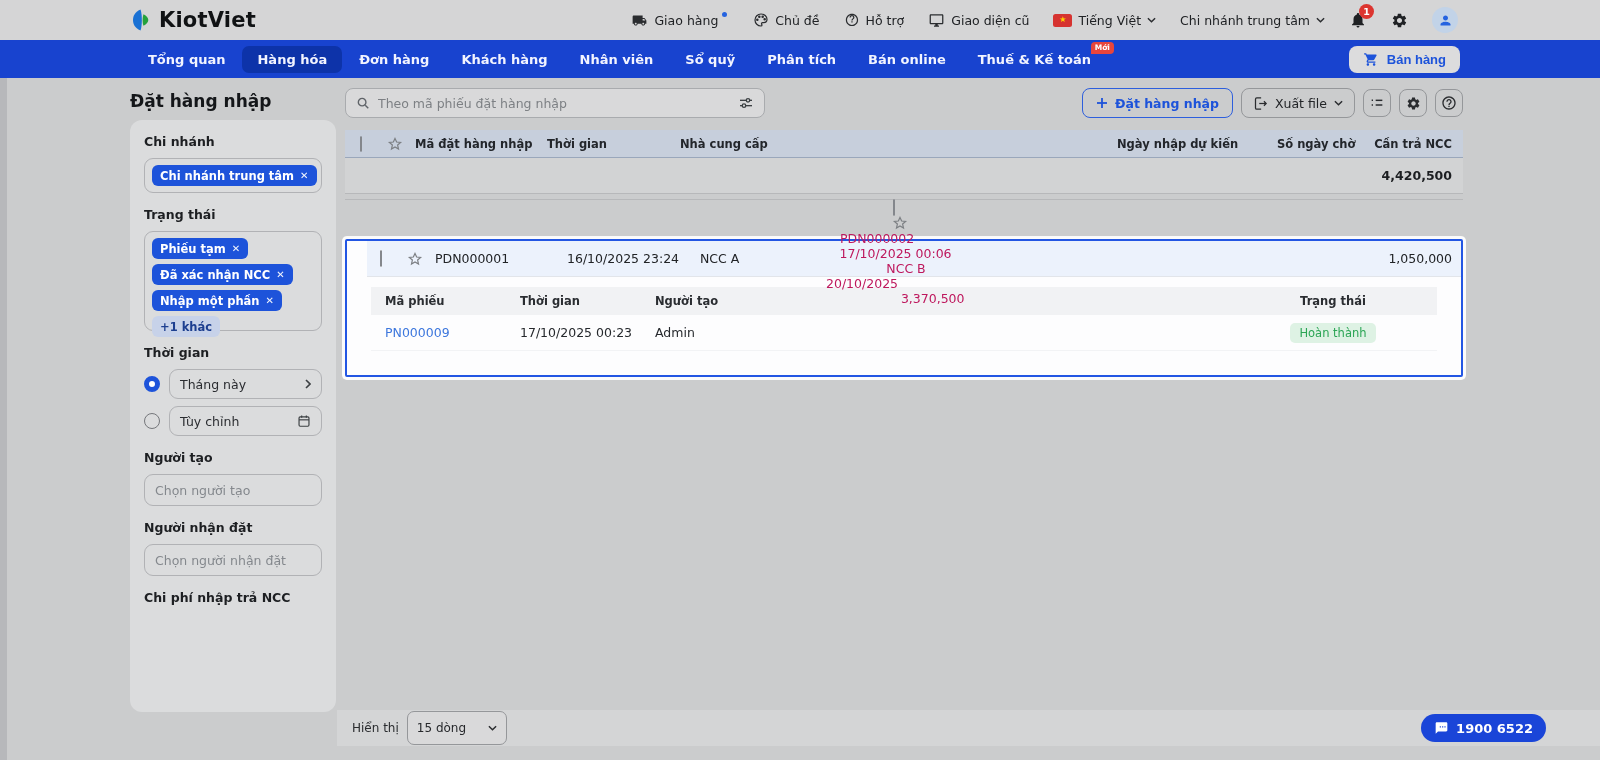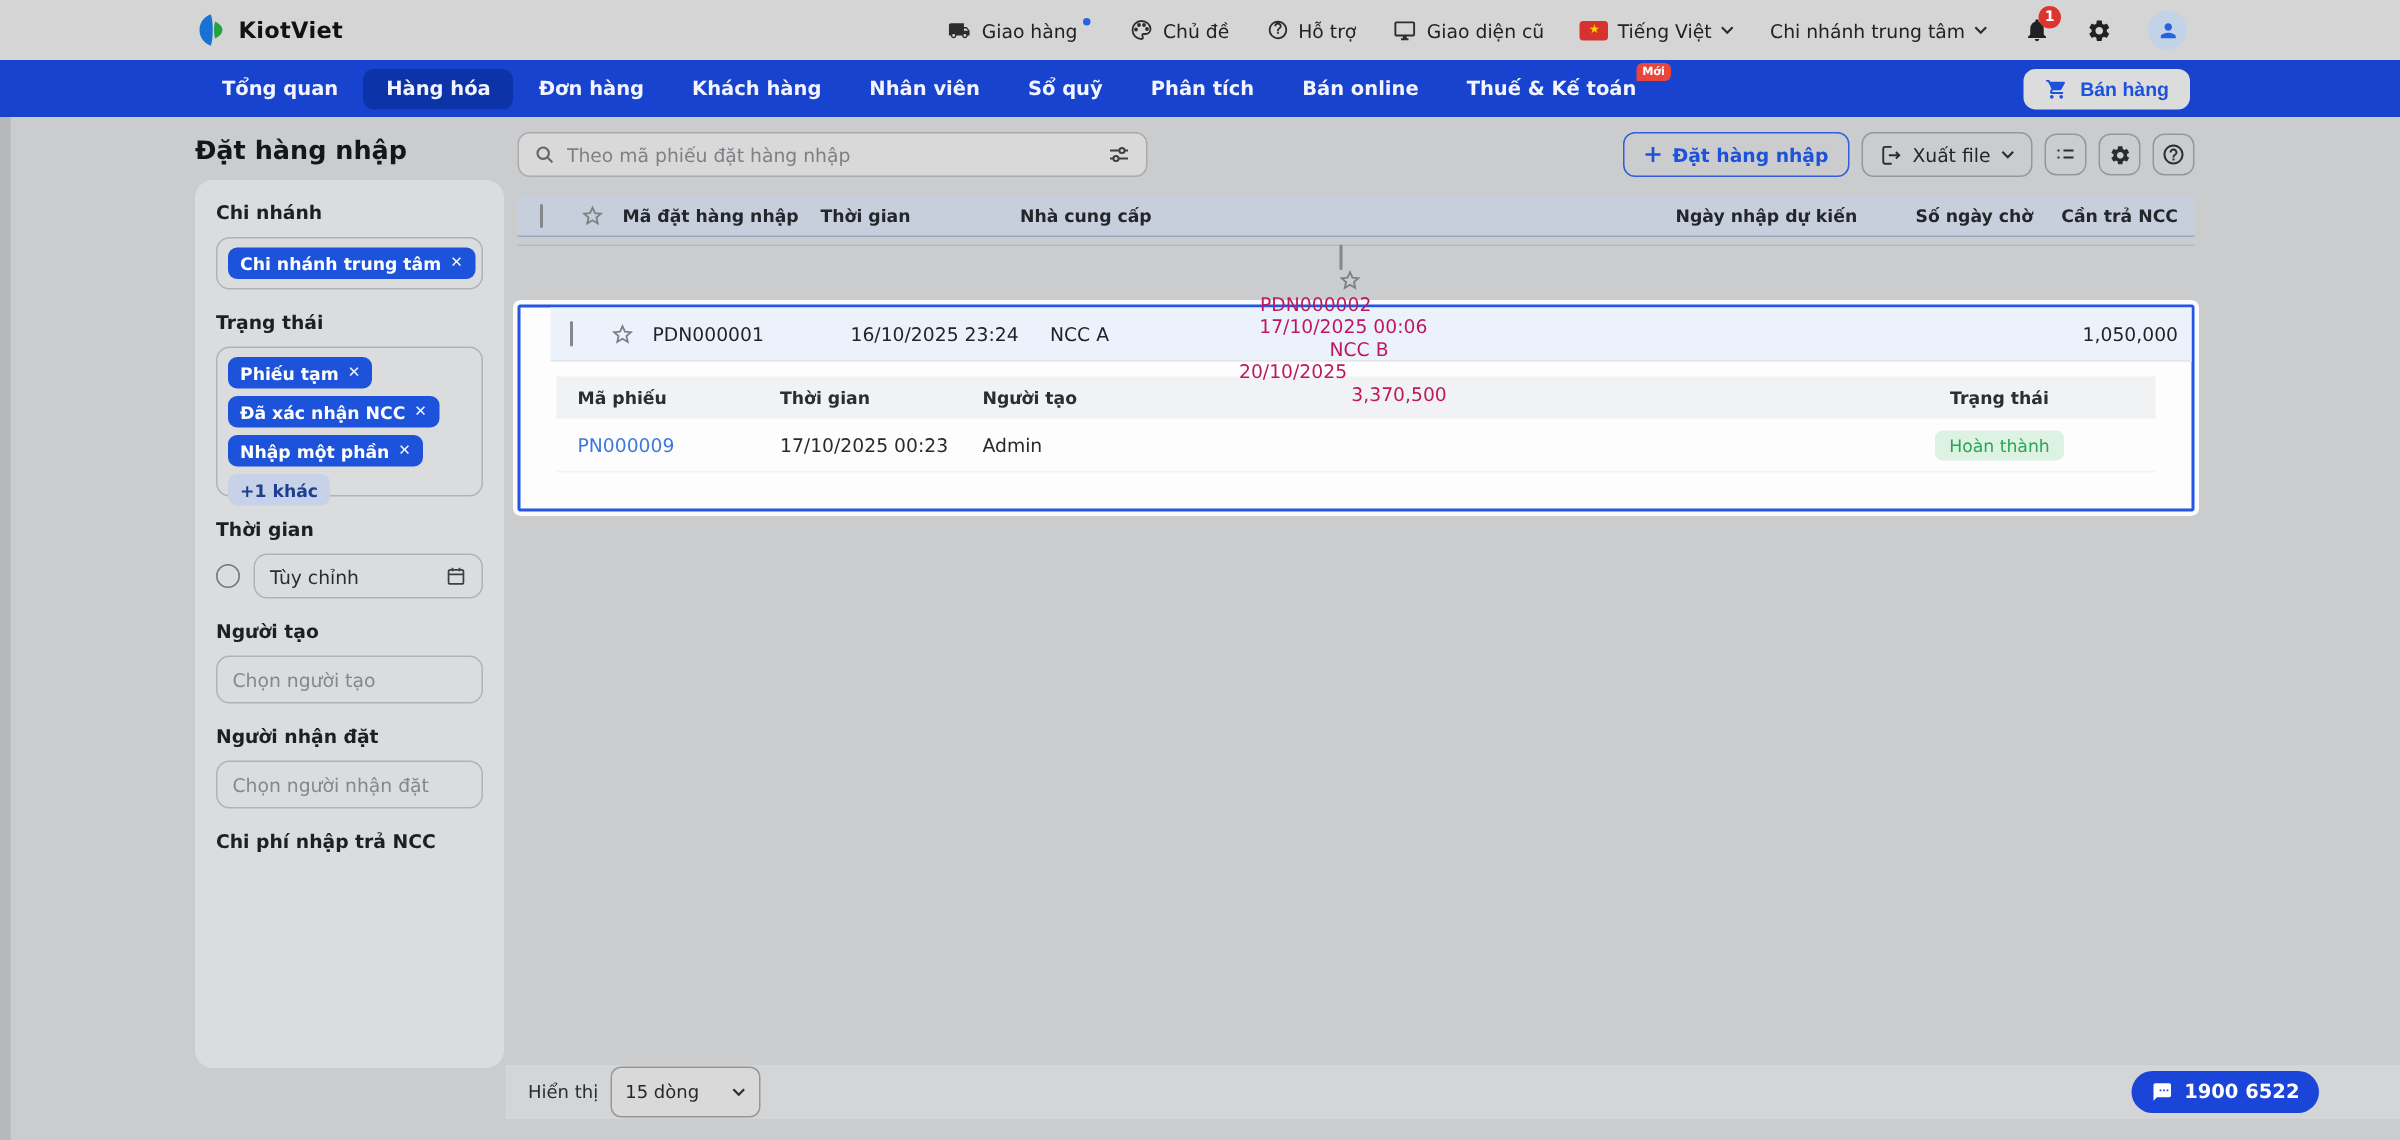--- a/index.html
+++ b/index.html
@@ -6,21 +6,21 @@
   html,body { width:1600px; height:760px; }
   body {
     font-family: "DejaVu Sans", "Liberation Sans", sans-serif;
     background:#cbcccd; color:#212326; overflow:hidden; position:relative;
     font-size:12.5px; -webkit-font-smoothing:antialiased;
   }
   .nowrap{white-space:nowrap}
   
   .topbar{height:40px;background:#d5d5d6;display:flex;align-items:center;padding:0 142px 0 130px;}
   .brand{display:flex;align-items:center;gap:7px;}
-  .brand-name{font-size:15px;font-weight:700;color:#101214;letter-spacing:.2px;}
+  .brand-name{font-size:21px;font-weight:700;color:#101214;letter-spacing:.2px;}
   .topbar-right{margin-left:auto;display:flex;align-items:center;gap:24px;}
   .top-item{display:flex;align-items:center;gap:6px;font-size:12.5px;font-weight:500;color:#202225;cursor:pointer;position:relative;}
   .top-item svg{flex:none}
   .sup-dot{width:5px;height:5px;border-radius:50%;background:#2563e0;position:relative;top:-6px;left:-2px;}
   .flag{width:19px;height:13px;background:#d63330;border-radius:2.5px;display:flex;align-items:center;justify-content:center;color:#ffd200;font-size:8px;line-height:1;}
   .bell-wrap{position:relative;}
   .bell-badge{position:absolute;top:-7px;right:-7px;min-width:15px;height:15px;background:#dc3530;color:#fff;border-radius:8px;font-size:9.5px;font-weight:700;display:flex;align-items:center;justify-content:center;padding:0 4px;}
   .avatar{width:26px;height:26px;border-radius:13px;background:#c2d3e8;display:flex;align-items:center;justify-content:center;}
   
   .navbar{height:38px;background:#1843cf;display:flex;align-items:center;padding:0 140px 0 133px;gap:2px;}
@@ -217,20 +217,29 @@
       </span>
       <span class="chip">
         <span>Nhập một phần</span>
         <span class="x">✕</span>
       </span>
       <span class="chip more">+1 khác</span>
     </div>
 
     <div class="f-label">Thời gian</div>
     <div class="opt-row">
+      <span class="radio on"></span>
+      <div class="opt-btn">
+        <span>Tháng này</span>
+        <svg width="6" height="10" viewBox="0 0 6 10" fill="none" stroke="#3c4043" stroke-width="1.6">
+            <polyline points="1,1 5,5 1,9"></polyline>
+          </svg>
+      </div>
+    </div>
+    <div class="opt-row">
       <span class="radio"></span>
       <div class="opt-btn">
         <span>Tùy chỉnh</span>
         <svg width="14" height="14" viewBox="0 0 24 24" fill="none" stroke="#3c4043" stroke-width="2">
             <rect x="3.5" y="5" width="17" height="16" rx="2"></rect>
             <line x1="3.5" y1="10" x2="20.5" y2="10"></line>
             <line x1="8" y1="2.5" x2="8" y2="6.5"></line>
             <line x1="16" y1="2.5" x2="16" y2="6.5"></line>
           </svg>
       </div>
@@ -308,20 +317,30 @@
           </svg>
       </span>
       <span class="c-code nowrap">Mã đặt hàng nhập</span>
       <span class="c-time nowrap">Thời gian</span>
       <span class="c-sup nowrap">Nhà cung cấp</span>
       <span class="c-exp nowrap">Ngày nhập dự kiến</span>
       <span class="c-wait nowrap">Số ngày chờ</span>
       <span class="c-pay nowrap">Cần trả NCC</span>
     </div>
 
+    <div class="trow summary">
+      <span class="c-check"></span>
+        <span class="c-star"></span>
+      <span class="c-code"></span>
+        <span class="c-time"></span>
+        <span class="c-sup"></span>
+      <span class="c-exp"></span>
+        <span class="c-wait"></span>
+      <span class="c-pay">4,420,500</span>
+    </div>
     <div class="gap6"></div>
 
     <div class="trow data-row">
       <span class="c-check"><span class="checkbox"></span></span>
       <span class="c-star">
         <svg width="16" height="16" viewBox="0 0 24 24" fill="none" stroke="#7c7f83" stroke-width="1.8">
             <path d="M12 3.6l2.47 5.46 5.93.55-4.47 3.93 1.32 5.86L12 16.3l-5.25 3.1 1.32-5.86L3.6 9.61l5.93-.55z"></path>
           </svg>
       </span>
       <span class="c-code">PDN000002</span>

